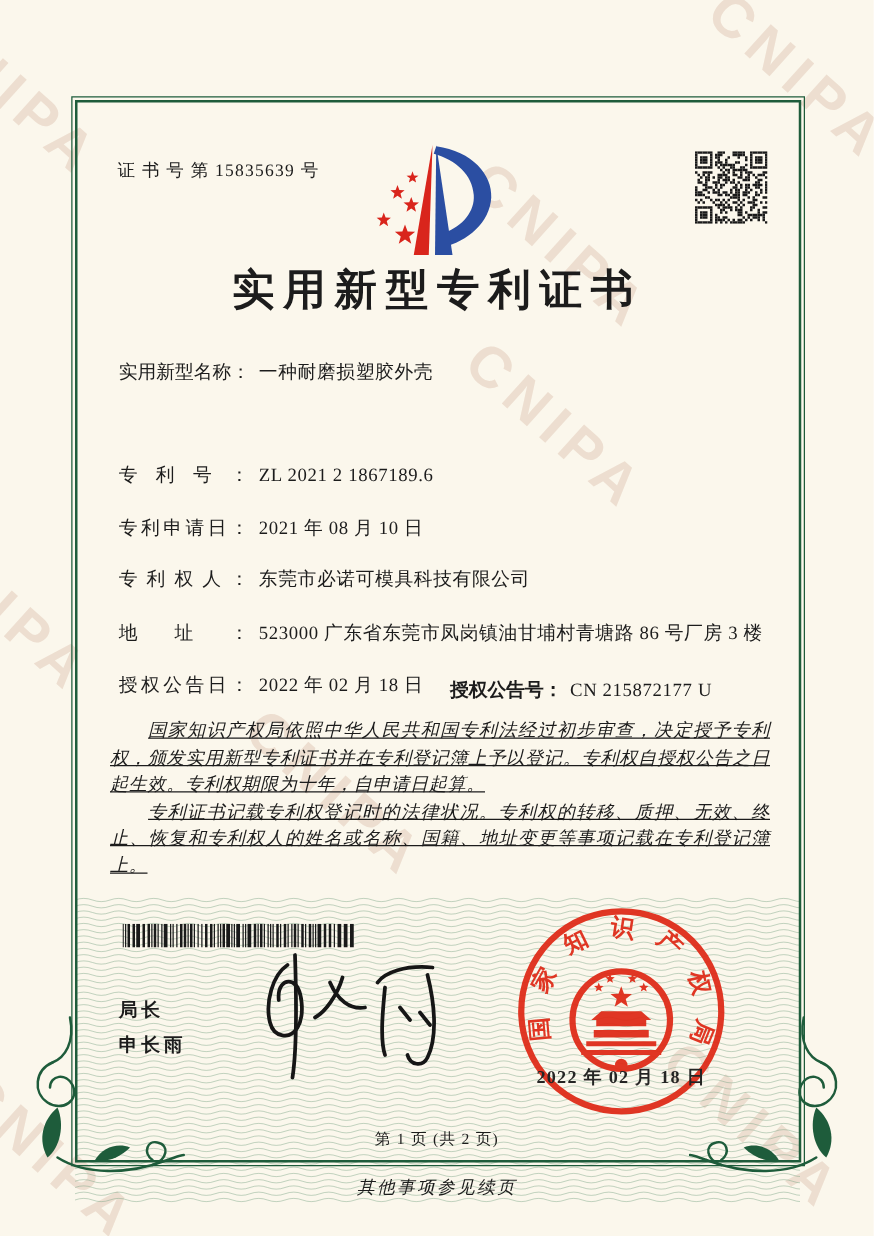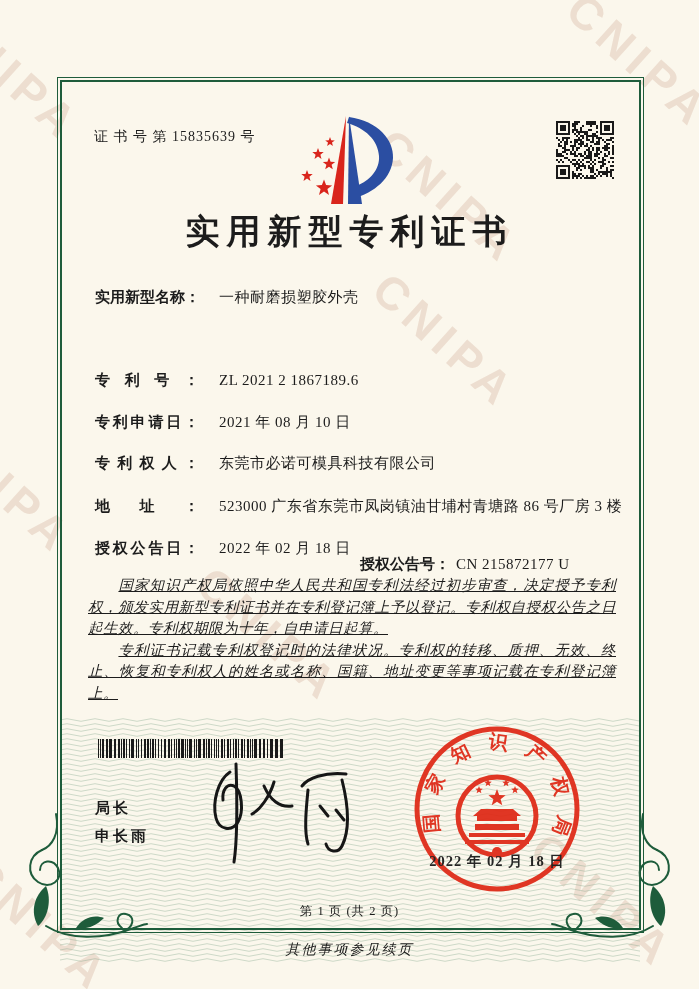--- a/index.html
+++ b/index.html
@@ -13,23 +13,23 @@
   .frame-outer{position:absolute;left:57px;top:77px;width:587px;height:856px;
       border:1px solid #1E5C3B;box-sizing:border-box;z-index:3;}
   .frame-inner{position:absolute;left:2px;top:2px;right:2px;bottom:2px;border:2px solid #1E5C3B;}
   .orn{position:absolute;z-index:4;}
   .orn path{stroke:#1E5C3B;fill:none;stroke-width:2;stroke-linecap:round;}
   .orn path.leaf{fill:#1E5C3B;stroke:none;}
   .content{position:absolute;z-index:5;}
   .certno{left:94px;top:128px;font-size:14px;letter-spacing:1px;}
   .title{left:0;top:209px;width:699px;text-align:center;font-size:34px;font-weight:700;letter-spacing:7px;}
   .frow{position:absolute;left:95px;white-space:nowrap;font-size:15px;z-index:5;}
-  .flabel{display:inline-block;width:104px;text-align:justify;text-align-last:justify;margin-right:20px;font-weight:700;}
+  .flabel{display:inline-block;width:104px;text-align:justify;text-align-last:justify;margin-right:8px;font-weight:400;}
   .fval{letter-spacing:0.5px;}
-  .grant2{position:absolute;left:265px;top:16px;text-align:right;}
+  .grant2{position:absolute;left:265px;top:4px;text-align:right;}
   .flabel2{font-weight:600;margin-right:6px;}
   .paras{left:88px;top:575px;width:528px;font-size:14.5px;line-height:21.5px;font-style:italic;letter-spacing:0.5px;}
   .paras p{margin:0;text-indent:2.1em;text-align:justify;text-decoration:underline;}
   .director{left:95px;font-family:"Liberation Sans","DejaVu Sans",sans-serif;font-size:15px;font-weight:700;letter-spacing:3px;}
   .pagenum{left:0;top:903px;width:699px;text-align:center;font-size:12.5px;letter-spacing:1px;font-family:Liberation Serif, serif;}
   .note{left:0;top:941px;width:699px;text-align:center;font-size:14px;font-style:italic;letter-spacing:2px;}
   .seal-chars{font-size:19px;font-weight:700;letter-spacing:17px;fill:#DF2815;font-family:"Liberation Serif",serif;}
   .seal-date{font-size:14.5px;font-weight:600;fill:#161616;letter-spacing:1px;font-family:"Liberation Serif",serif;}
   .sig path{stroke:#161616;stroke-width:3;fill:none;stroke-linecap:round;stroke-linejoin:round;}
 </style>

